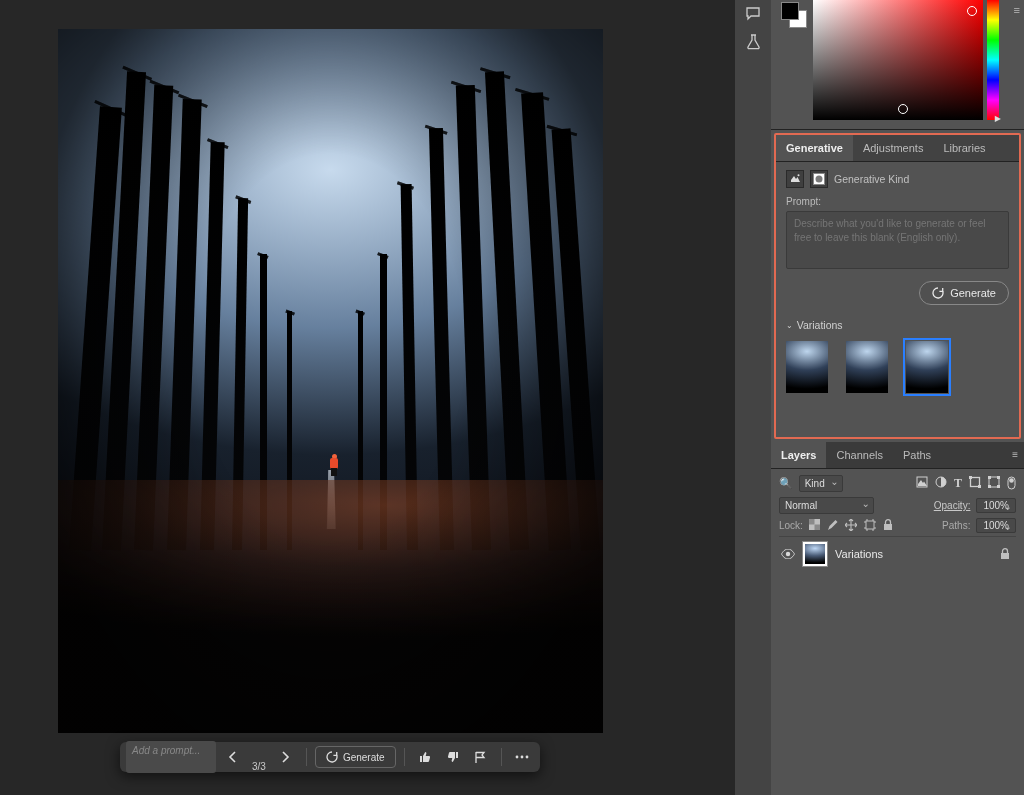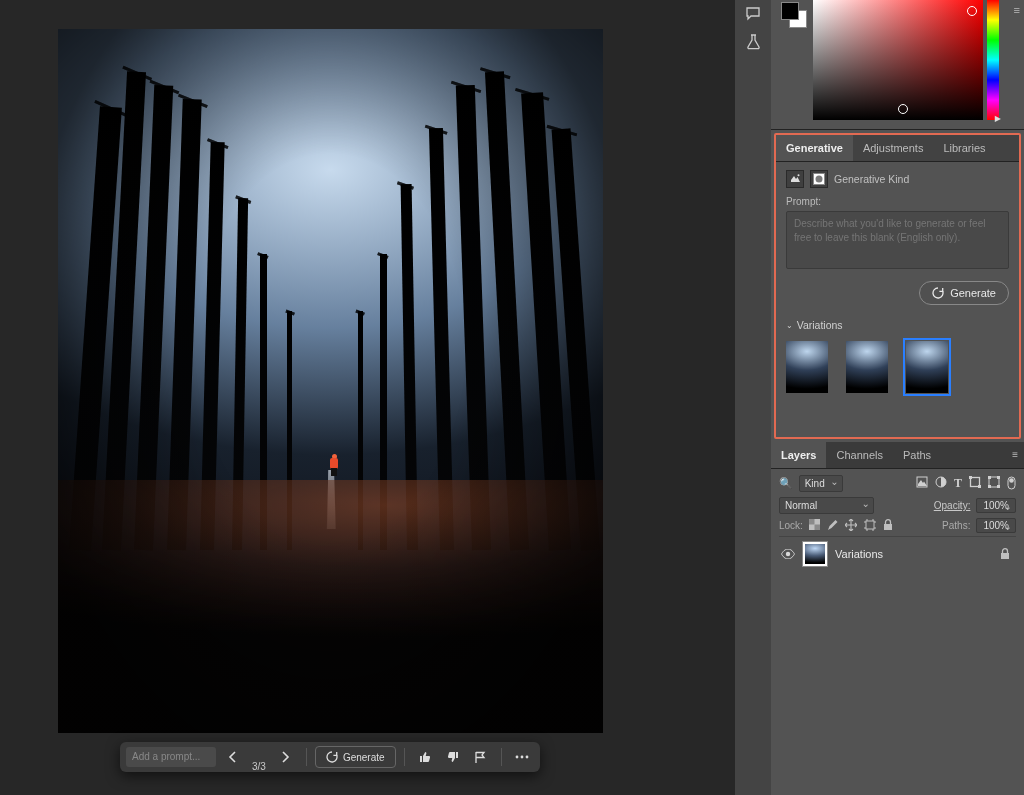--- a/index.html
+++ b/index.html
@@ -23,21 +23,21 @@
         radial-gradient(ellipse 140% 70% at 60% 10%, rgba(140,70,40,0.6) 0%, rgba(60,30,18,0.55) 35%, rgba(5,4,4,1) 75%);
   }
   .path { position:absolute; bottom:22%; left:50%; width:2%; height:17%; background:linear-gradient(#9aa2ad,#3a3e45); transform:translateX(-50%) perspective(200px) rotateX(55deg); filter:blur(0.5px);}
   .person { position:absolute; bottom:36.5%; left:49.5%; width:12px; height:22px; }
   .person .body { position:absolute; top:4px; left:2px; width:8px; height:11px; background:#e84a2a; border-radius:2px;}
   .person .head { position:absolute; top:0; left:4px; width:5px; height:5px; background:#f0623c; border-radius:50%;}
   .person .legs { position:absolute; bottom:0; left:3px; width:6px; height:8px; background:#111;}
   
   
   .taskbar { position:absolute; left:120px; bottom:23px; width:420px; height:30px; background:#3a3a3a; border-radius:6px; display:flex; align-items:center; padding:0 6px; gap:4px; box-shadow:0 4px 14px rgba(0,0,0,0.6);}
-  .taskbar .prompt { flex:0 0 90px; height:20px; background:#4a4a4a; border-radius:3px; padding:3px 6px; color:#888; font-size:10px; line-height:14px; }
+  .taskbar .prompt { flex:0 0 90px; height:32px; background:#4a4a4a; border-radius:3px; padding:3px 6px; color:#888; font-size:10px; line-height:14px; font-style:italic;}
   .taskbar .iconbtn { width:24px; height:24px; display:flex; align-items:center; justify-content:center; color:#ddd; font-size:13px; cursor:pointer; border-radius:3px;}
   .taskbar .counter{ font-size:10px; padding:0 4px;margin-top:18px;}
   .taskbar .genbtn { display:flex; align-items:center; gap:5px; height:22px; padding:0 10px; border:1px solid #666; border-radius:4px; font-size:10px; color:#ddd; cursor:pointer;}
   .taskbar .sep { width:1px; height:18px; background:#555; margin:0 4px;}
   
   
   .rightcol { position:absolute; left:735px; top:0; bottom:0; width:289px; background:#535353; display:flex; }
   .dockstrip { width:36px; background:#444; display:flex; flex-direction:column; align-items:center; gap:8px; padding-top:4px;}
   .dockstrip .dockicon { width:20px; height:20px; color:#ccc; display:flex; align-items:center; justify-content:center; font-size:14px; cursor:pointer;}
   .panels { flex:1; display:flex; flex-direction:column; }

